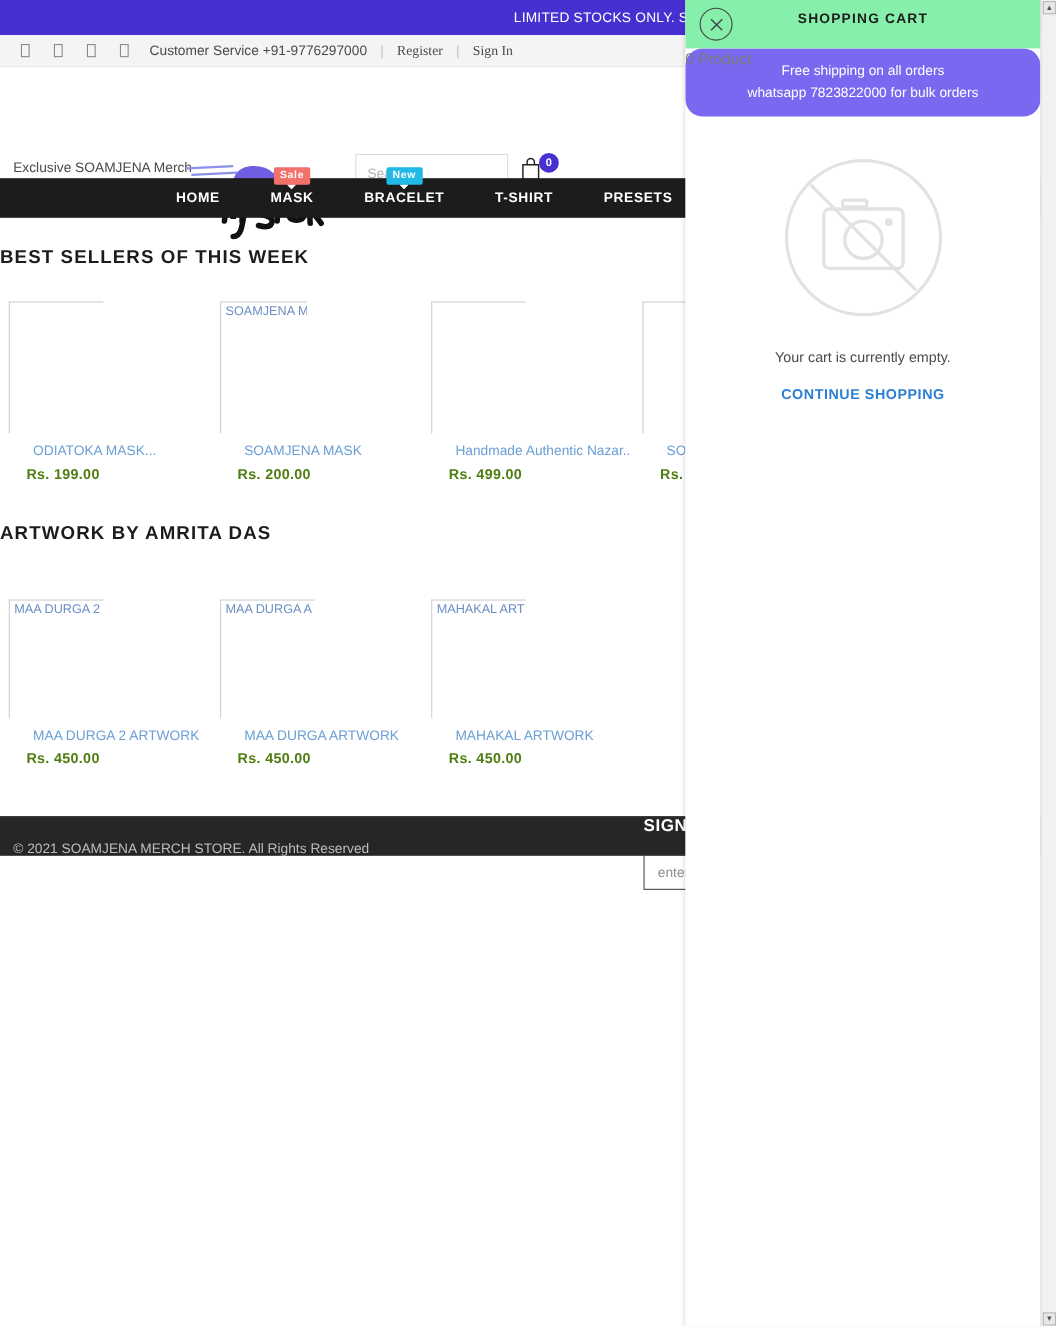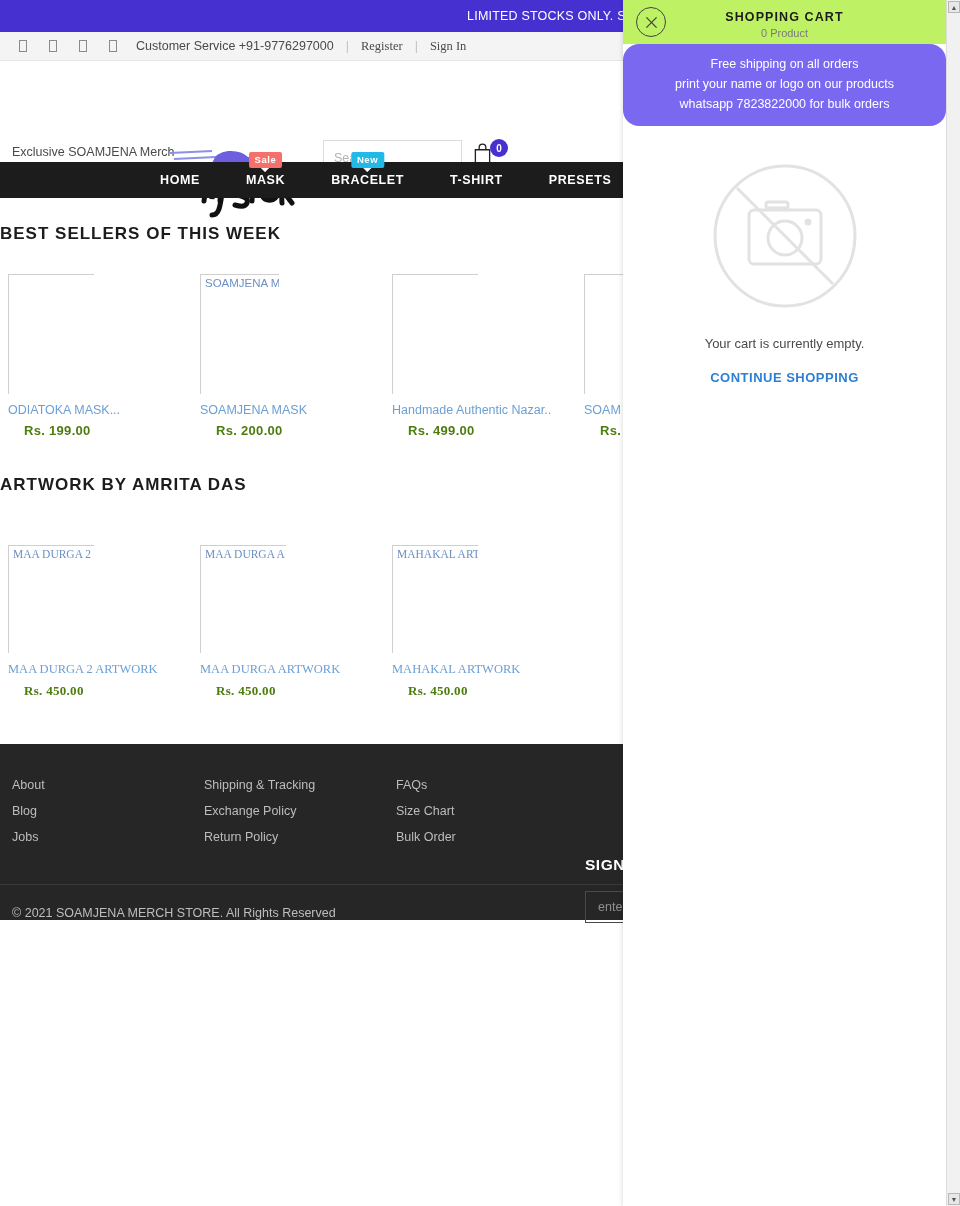--- a/index.html
+++ b/index.html
@@ -106,21 +106,21 @@
     position: relative; width: 100%; height: 0;
   }
   .ph {
     position: absolute; border: 1px solid #cfcfcf;
     background: #fff; overflow: hidden;
     font-size: 11.5px; color: #6b8fc4; padding: 2px 0 0 4px;
     line-height: 13px; white-space: nowrap;
   }
   .p-title {
     font-size: 12.5px; color: #6b9fd4; margin-top: 9px; cursor: pointer;
-    white-space: nowrap; overflow: hidden;
+    white-space: nowrap; overflow: hidden; margin-left: 22px;
   }
   .p-price { font-size: 13px; font-weight: bold; color: #4d7c0f; margin-top: 6px; letter-spacing: .3px; padding-left: 16px; }
 
   
   .footer { background: #262626; width: 946px; }
   .footer-cols { display: flex; padding: 34px 0 0 12px; }
   .fcol { width: 192px; flex: none; }
   .fcol a {
     display: block; color: #bdbdbd; font-size: 12.5px;
     text-decoration: none; margin-bottom: 12px; cursor: pointer;
@@ -137,31 +137,31 @@
   .footer-rule { height: 1px; background: #3a3a3a; margin: 28px 0 0; }
   .copyright { color: #bdbdbd; font-size: 12.5px; padding: 21px 0 0 12px; }
 
   
   .cart-drawer {
     position: absolute; right: 14px; top: 0;
     width: 323px; height: 1206px; background: #fff;
     box-shadow: -1px 0 4px rgba(0,0,0,.12);
     overflow: hidden;
   }
-  .cart-head { height: 44px; position: relative; background: #bef264; }
+  .cart-head { height: 44px; position: relative; background: #86efac; }
   .cart-close {
     position: absolute; left: 13px; top: 7px;
     width: 30px; height: 30px; border: 1.5px solid #444; border-radius: 50%;
     display: flex; align-items: center; justify-content: center; cursor: pointer;
   }
   .cart-title {
     text-align: center; padding-top: 10px; font-size: 12.5px;
     font-weight: bold; letter-spacing: 1.1px; color: #1c1c1c;
   }
-  .cart-count { text-align: center; font-size: 11px; color: #7a7a7a; margin-top: 3px; }
+  .cart-count { text-align: left; font-size: 14px; color: #7a7a7a; margin-top: 21px; }
   .cart-promo {
     background: #7B68F0; color: #fff; text-align: center;
     padding: 10px 0 12px; font-size: 12.5px; line-height: 20px; border-radius: 16px;
   }
   .cart-body { padding-top: 36px; text-align: center; }
   .empty-msg { font-size: 13px; color: #4a4a4a; margin-top: 22px; }
   .continue {
     display: inline-block; margin-top: 19px; color: #2c7fd4;
     font-size: 13px; font-weight: bold; letter-spacing: .5px;
     text-decoration: none; cursor: pointer;
@@ -286,21 +286,21 @@
           </div>
           <div class="card">
             <div class="thumb" style="height: 132px;">
               <div class="ph" style="width: 86px; height: 120px; left: 0px; bottom: 0px; border-right: 0px; border-bottom: 0px;"></div>
             </div>
             <div class="p-title">SOAM</div>
             <div class="p-price">Rs. 9</div>
           </div>
         </div>
         <div class="section-title st-art">ARTWORK BY AMRITA DAS</div>
-        <div class="grid" style="margin-top: 18px; font-family: Liberation Serif, serif;">
+        <div class="grid" style="margin-top: 18px;">
           <div class="card">
             <div class="thumb" style="height: 140px;">
               <div class="ph" style="width: 86px; height: 108px; left: 0px; bottom: 0px; border-right: 0px; border-bottom: 0px;">MAA DURGA 2</div>
             </div>
             <div class="p-title">MAA DURGA 2 ARTWORK</div>
             <div class="p-price">Rs. 450.00</div>
           </div>
           <div class="card">
             <div class="thumb" style="height: 140px;">
               <div class="ph" style="width: 86px; height: 108px; left: 0px; bottom: 0px; border-right: 0px; border-bottom: 0px;">MAA DURGA A</div>
@@ -312,37 +312,20 @@
             <div class="thumb" style="height: 140px;">
               <div class="ph" style="width: 86px; height: 108px; left: 0px; bottom: 0px; border-right: 0px; border-bottom: 0px;">MAHAKAL ART</div>
             </div>
             <div class="p-title">MAHAKAL ARTWORK</div>
             <div class="p-price">Rs. 450.00</div>
           </div>
         </div>
       </div>
 
     <div class="footer" style="margin-top: 45px; position: relative;">
-      <div class="footer-cols">
-          <div class="fcol">
-            <a>About</a>
-            <a>Blog</a>
-            <a>Jobs</a>
-          </div>
-          <div class="fcol">
-            <a>Shipping &amp; Tracking</a>
-            <a>Exchange Policy</a>
-            <a>Return Policy</a>
-          </div>
-          <div class="fcol">
-            <a>FAQs</a>
-            <a>Size Chart</a>
-            <a>Bulk Order</a>
-          </div>
-        </div>
       <div class="newsletter" style="position:absolute; left:585px;">
         <div class="nl-title">SIGN UP FOR NEWSLETTER</div>
         <input class="nl-input" type="text" placeholder="enter your email" style="">
       </div>
       <div class="footer-rule"></div>
       <div class="copyright">© 2021 SOAMJENA MERCH STORE. All Rights Reserved</div>
     </div>
   </div>
 
   <div class="cart-drawer">
@@ -352,21 +335,20 @@
           <line x1="1.5" y1="1.5" x2="12.5" y2="12.5" stroke="#444" stroke-width="1.4"></line>
           <line x1="12.5" y1="1.5" x2="1.5" y2="12.5" stroke="#444" stroke-width="1.4"></line>
         </svg>
       </div>
       <div class="cart-title">SHOPPING CART</div>
       <div class="cart-count">0 Product</div>
     </div>
 
     <div class="cart-promo">
       <div>Free shipping on all orders</div>
-      <div>print your name or logo on our products</div>
       <div>whatsapp 7823822000 for bulk orders</div>
     </div>
 
     <div class="cart-body">
       <svg width="148" height="148" viewBox="0 0 148 148">
         <circle cx="74" cy="74" r="70" fill="none" stroke="#e2e2e2" stroke-width="3"></circle>
         <rect x="38" y="48" width="72" height="54" rx="5" fill="none" stroke="#e2e2e2" stroke-width="3"></rect>
         <rect x="55" y="40" width="22" height="6" rx="2" fill="none" stroke="#e2e2e2" stroke-width="3"></rect>
         <circle cx="74" cy="76" r="17" fill="none" stroke="#e2e2e2" stroke-width="3"></circle>
         <circle cx="97" cy="60" r="3.5" fill="#e2e2e2"></circle>

